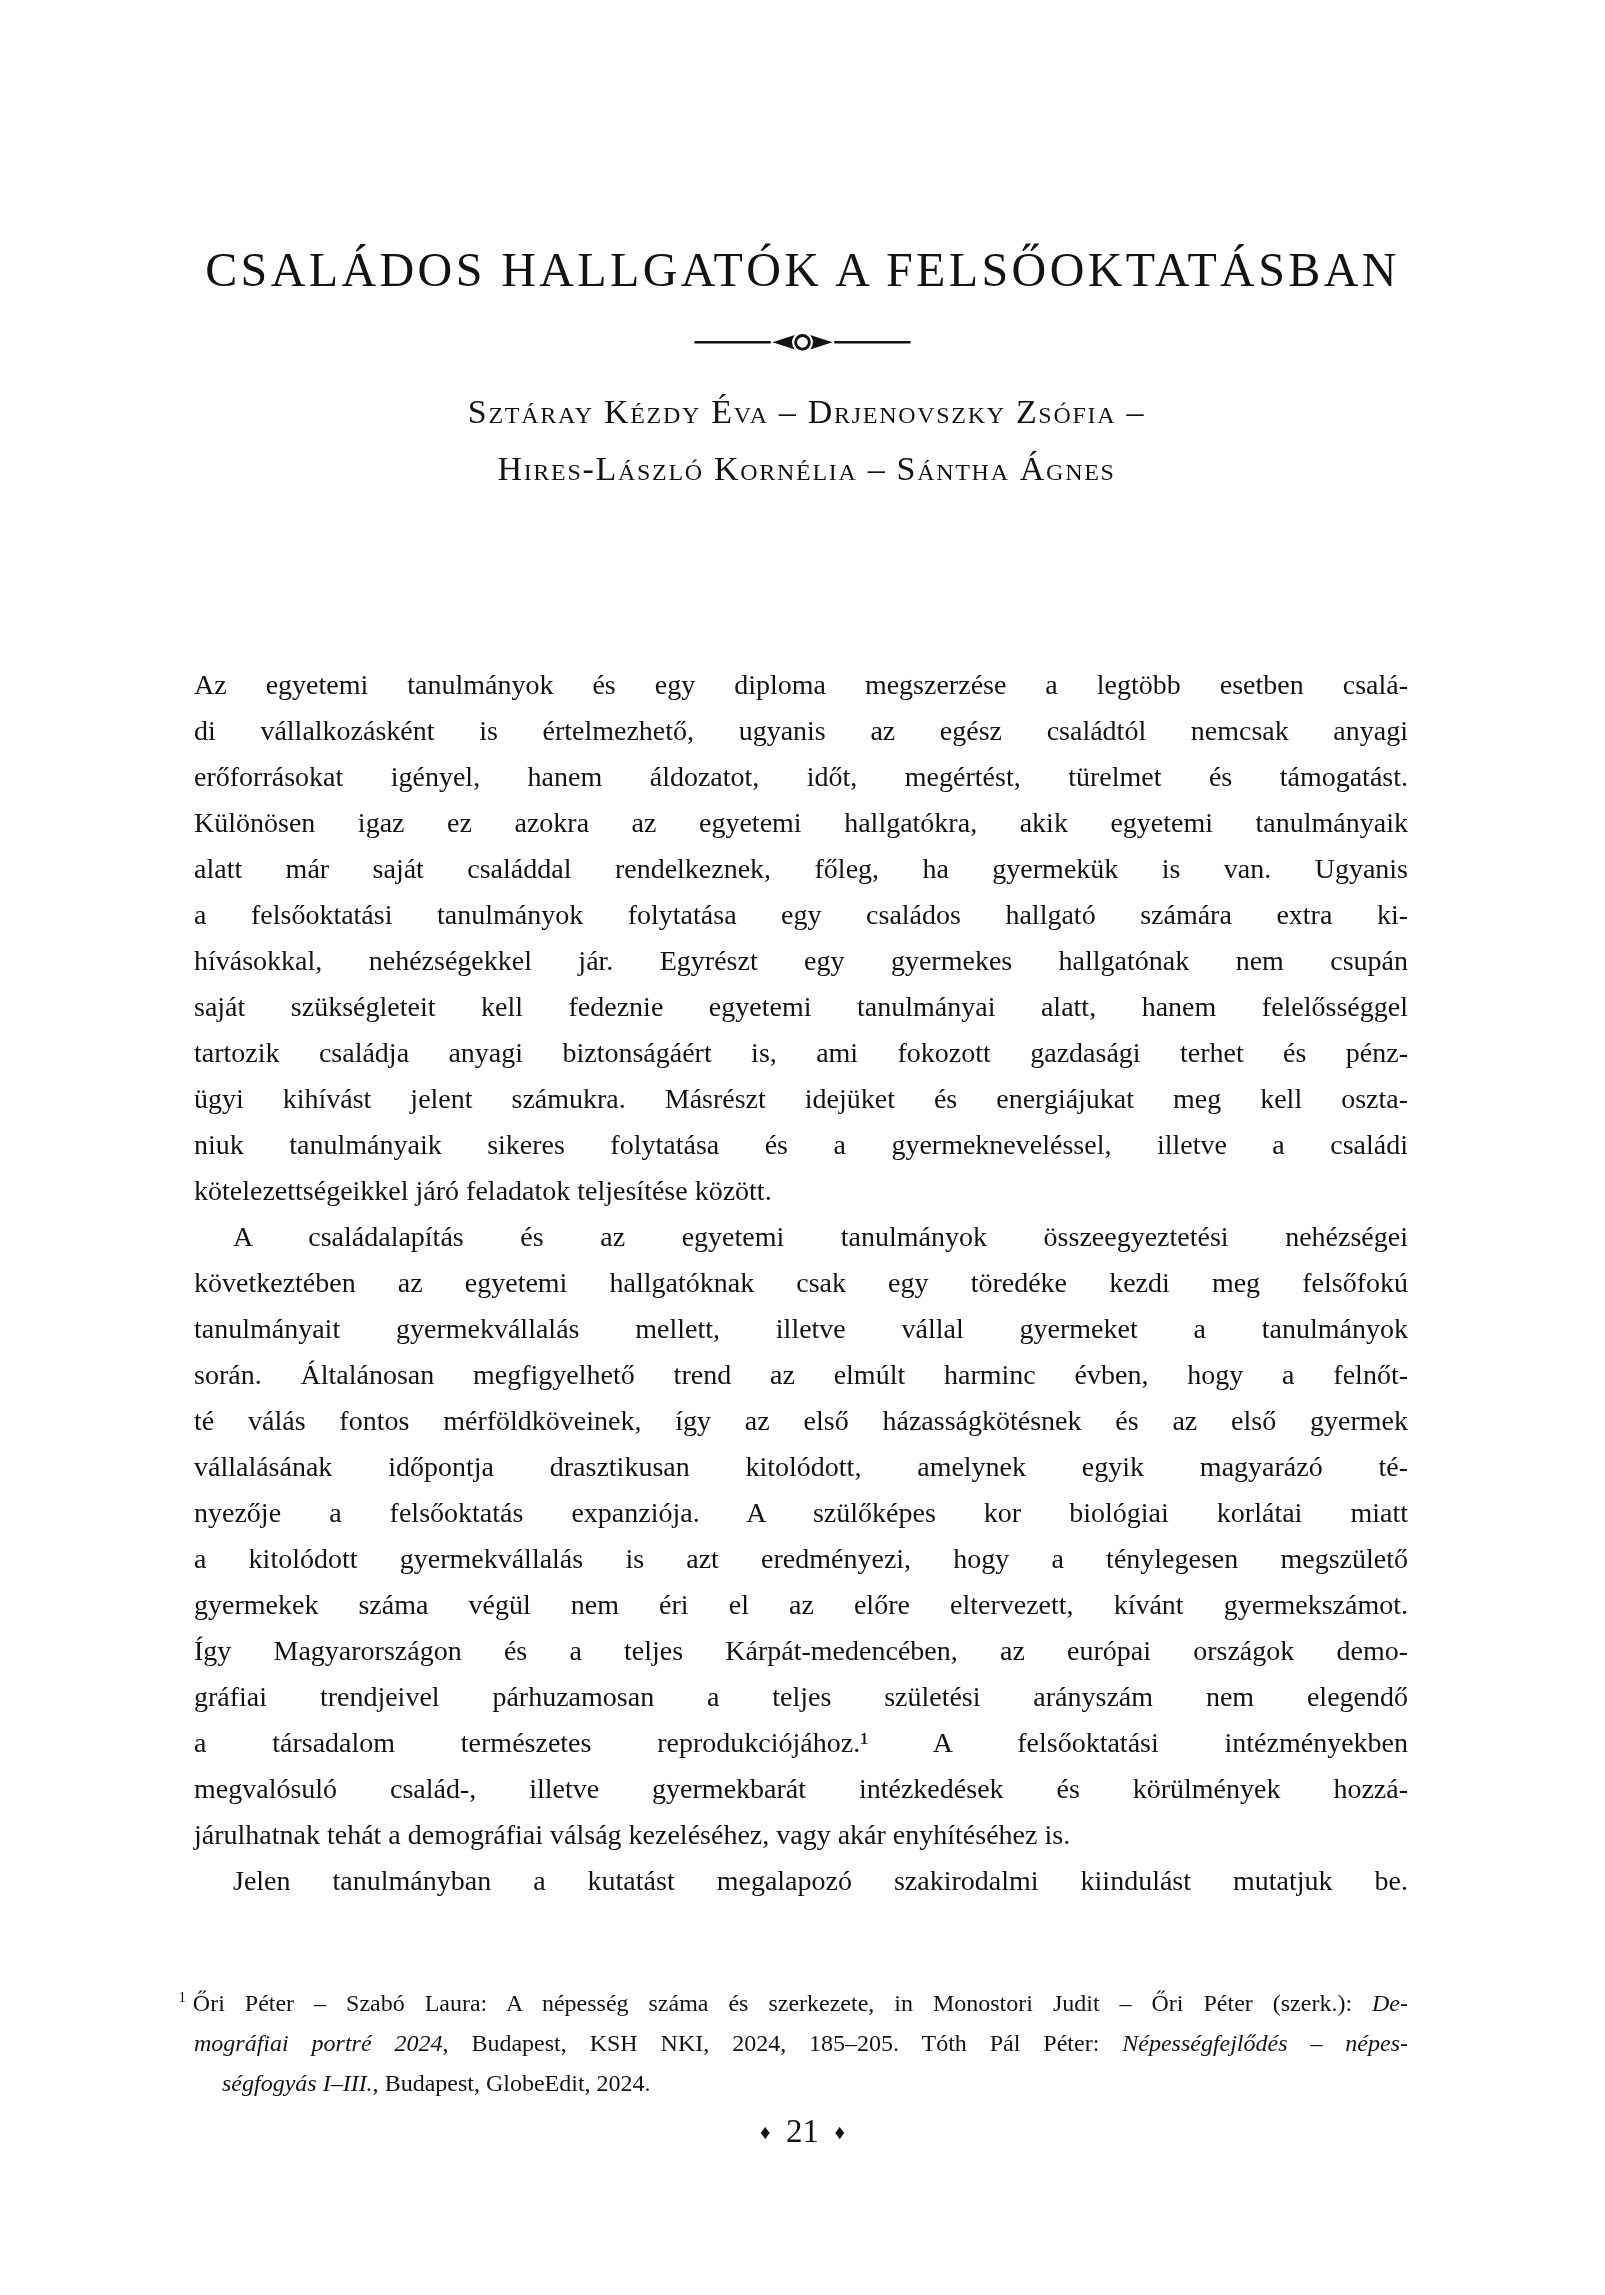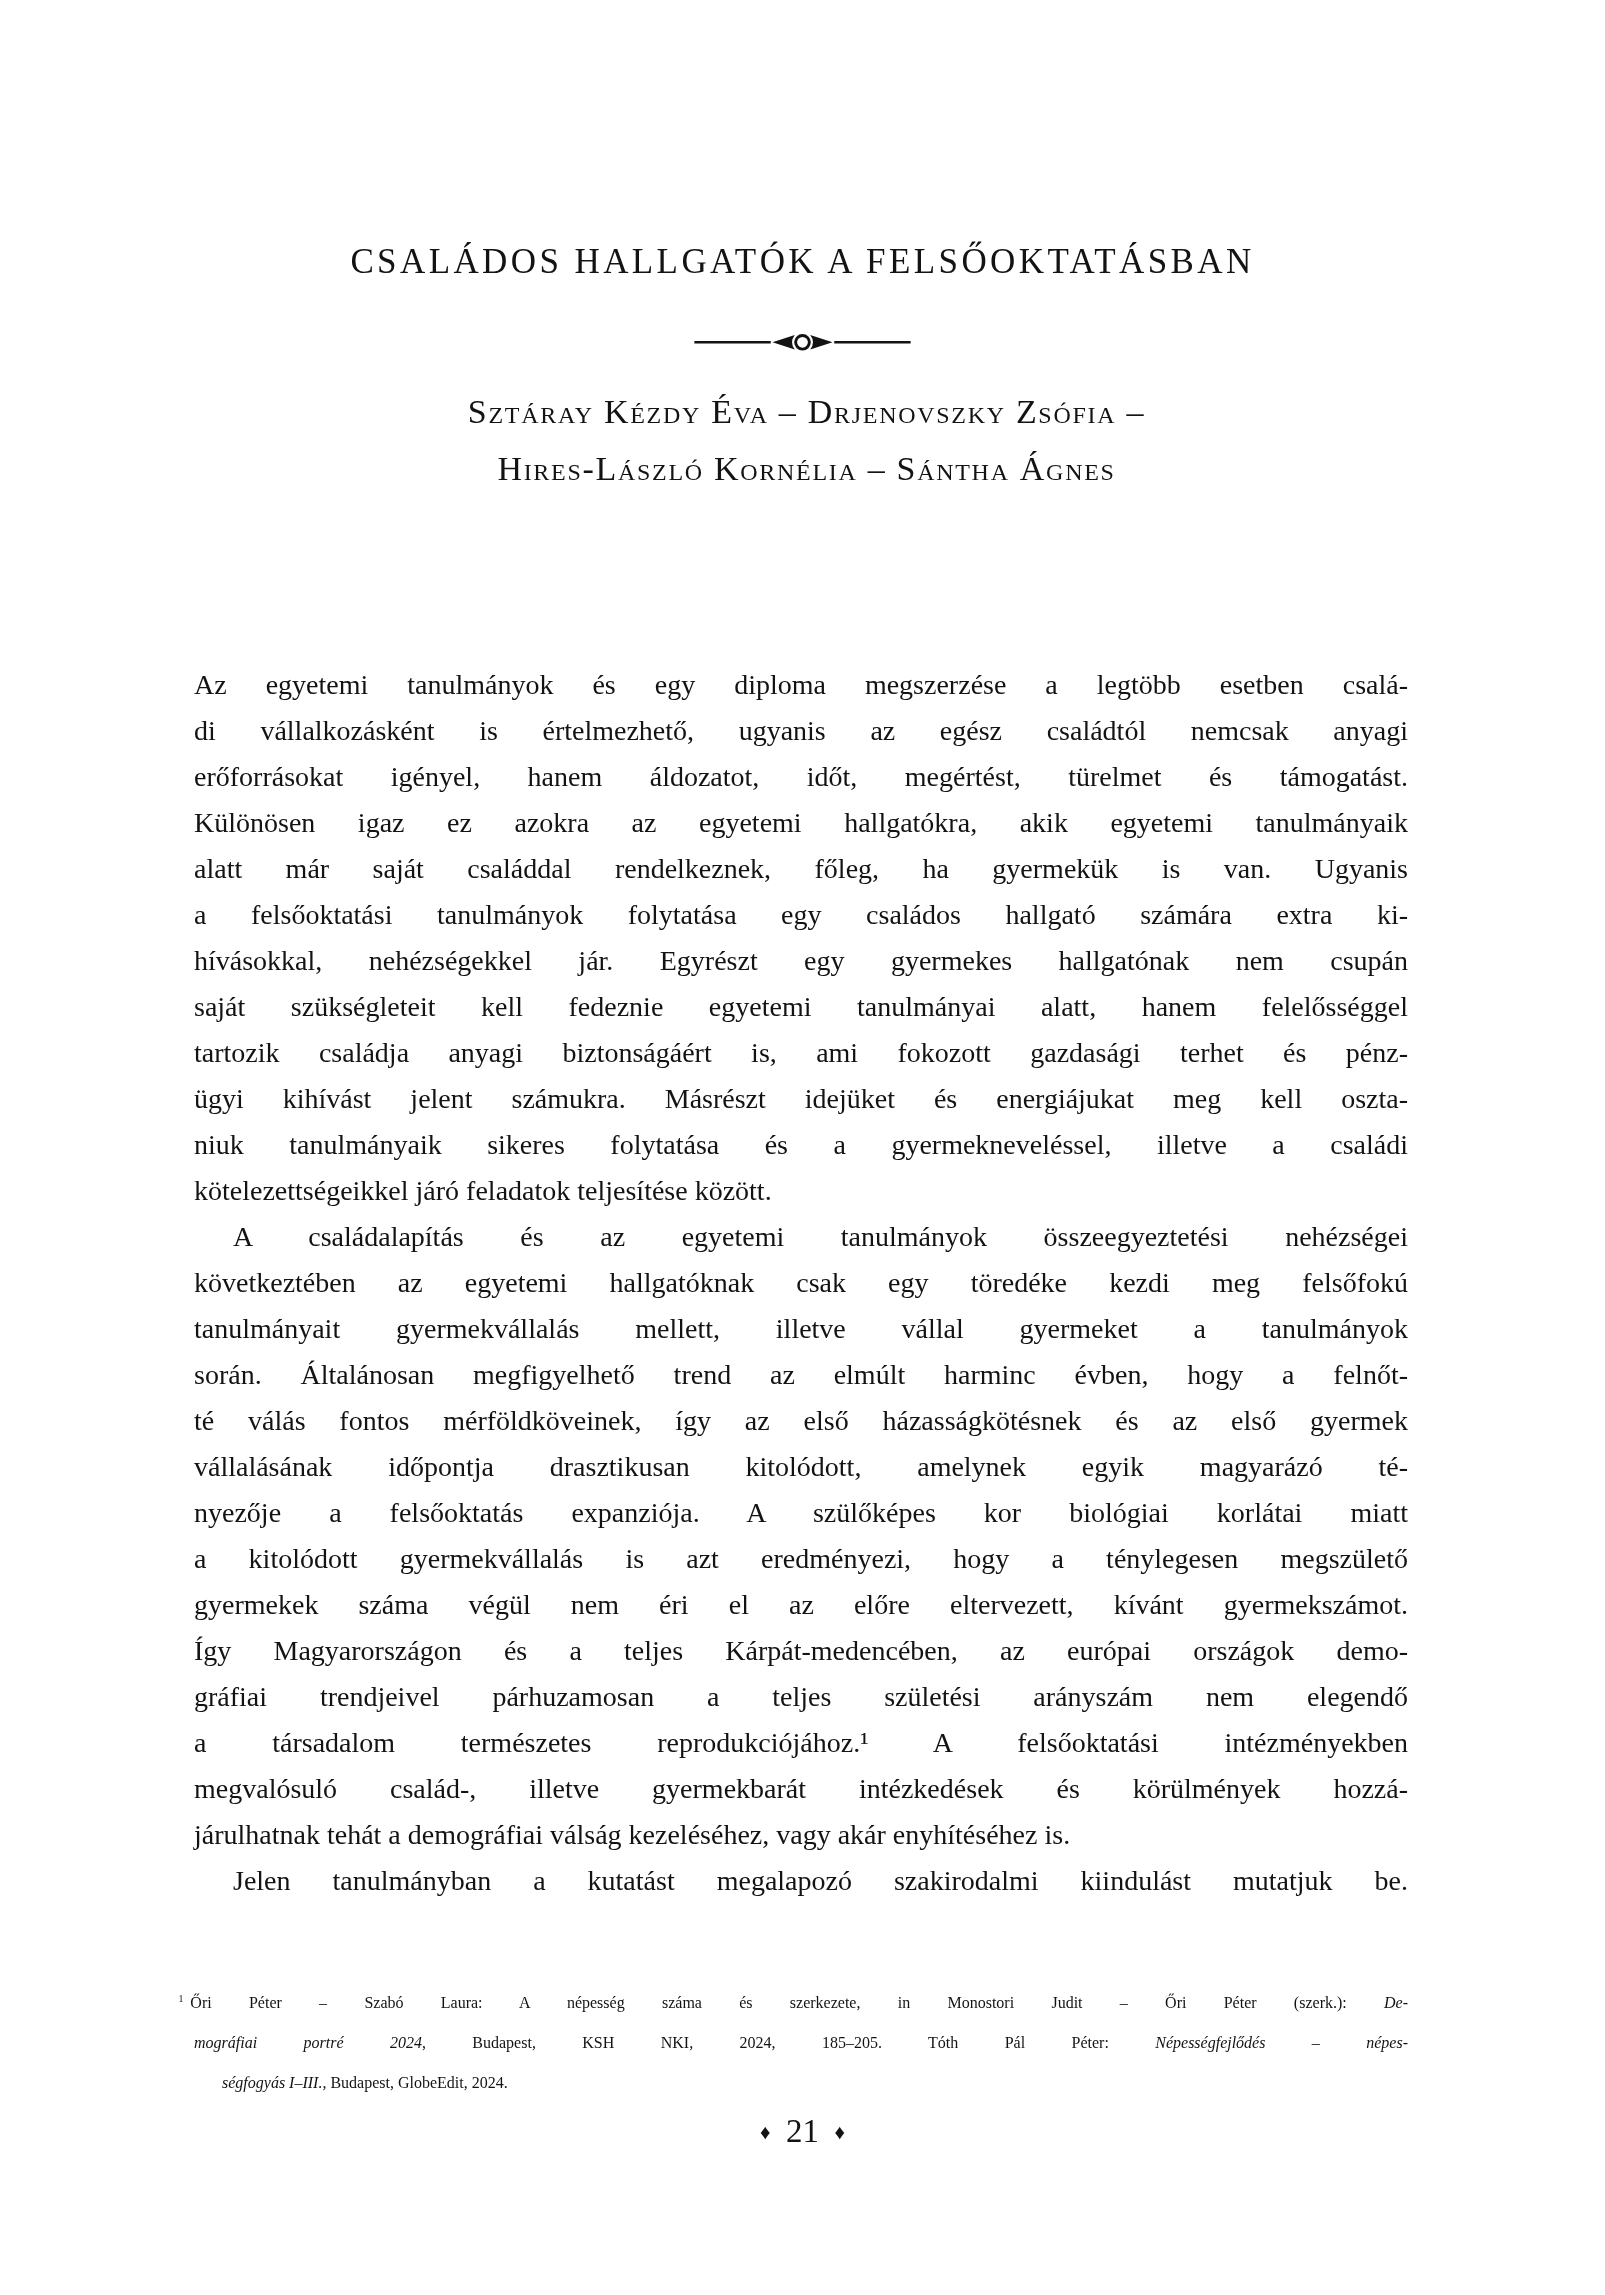--- a/index.html
+++ b/index.html
@@ -7,21 +7,21 @@
     position:relative;
     width:1605px;height:2295px;
     background:#ffffff;
     font-family:"Liberation Serif", serif;
     color:#131313;
     overflow:hidden;
   }
   .title{
     position:absolute;top:242px;left:0;width:100%;
     text-align:center;
-    font-size:35px;
+    font-size:48px;
     letter-spacing:3.4px;
     font-weight:400;
     margin:0;
   }
   .divider{
     position:absolute;top:332px;left:0;width:100%;
     text-align:center;
   }
   .authors{
     position:absolute;top:383px;left:4px;width:100%;
@@ -38,21 +38,21 @@
   }
   .bline{
     text-align:justify;
     text-align-last:justify;
     white-space:normal;
   }
   .bline.lastline{text-align-last:left;}
   .bline.indent{text-indent:39px;}
   .footnote{
     position:absolute;top:1983px;left:194px;width:1214px;
-    font-size:16px;
+    font-size:24px;
     line-height:40px;
   }
   .fline{
     text-align:justify;
     text-align-last:justify;
   }
   .fline.lastline{text-align-last:left;margin-left:28px;}
   .fline.first{text-indent:-15.5px;}
   .fline sup{
     font-size:0.62em;

